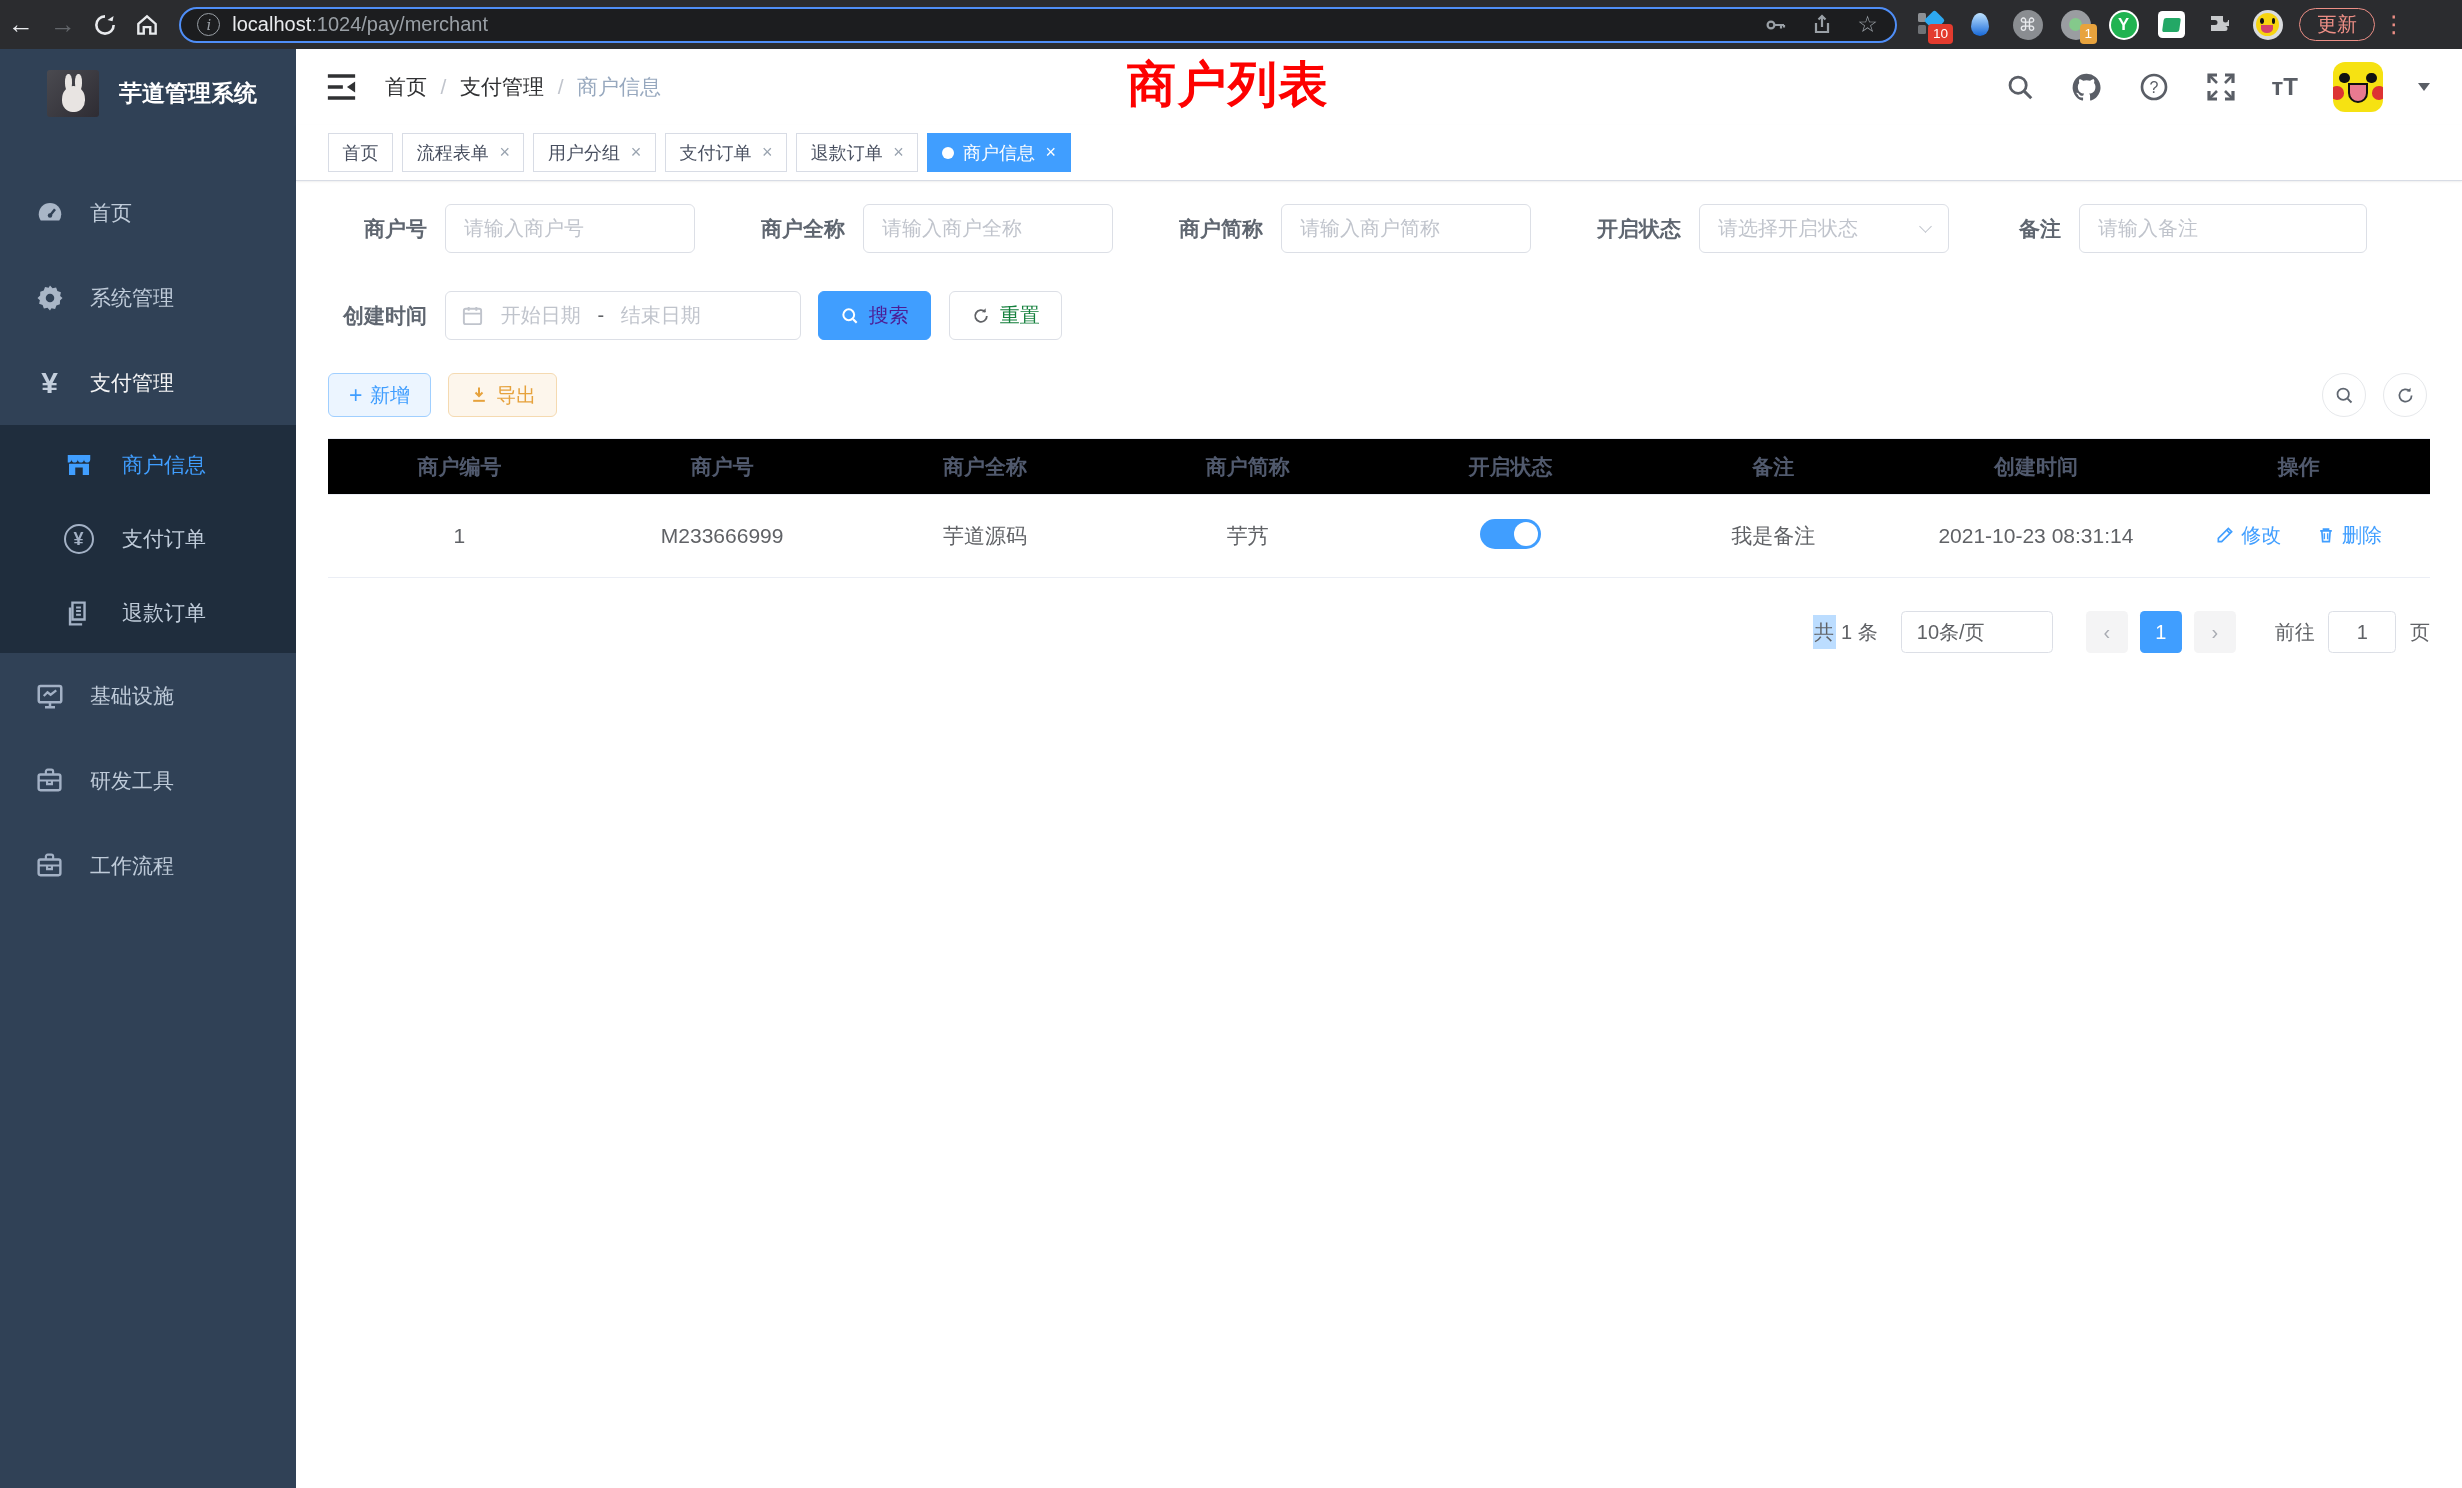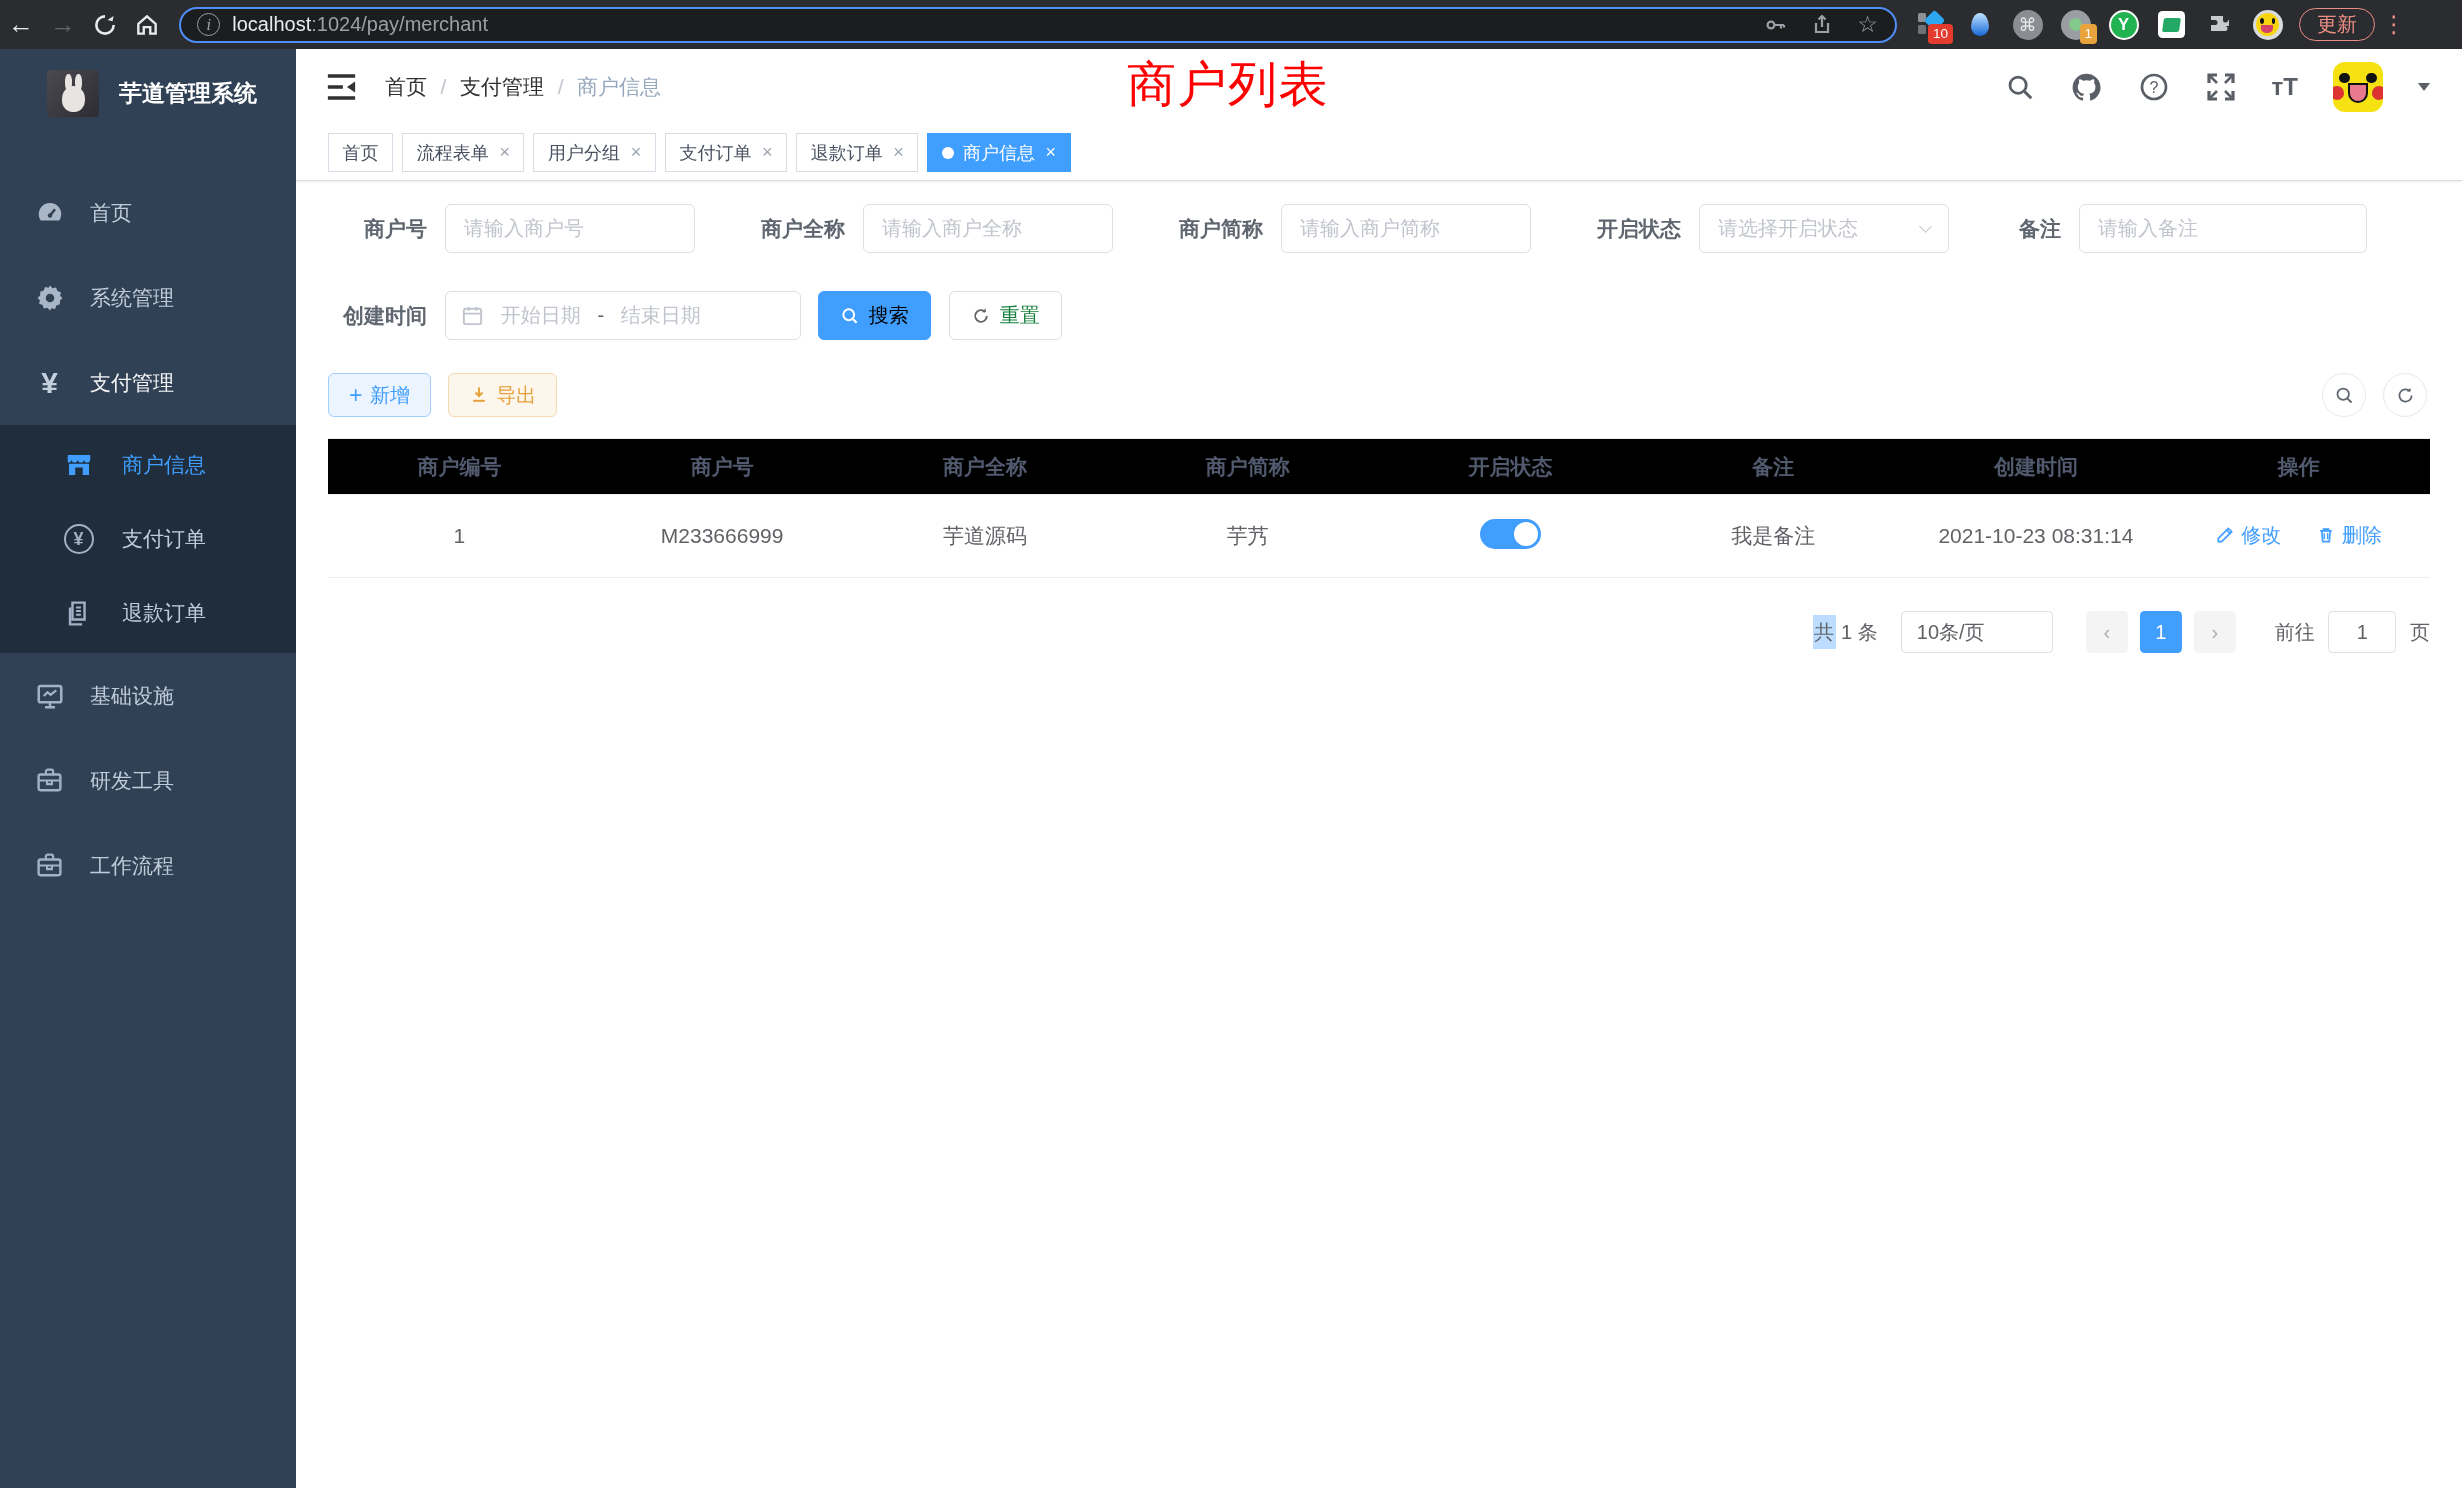--- a/index.html
+++ b/index.html
@@ -59,21 +59,21 @@
                 display:flex; align-items:center; justify-content:center; font-size:18px; font-weight:700; color:#a3b1c5; }
 
   
   .main { position:absolute; left:296px; top:49px; right:0; bottom:0; background:#fff; }
   .navbar { height:76px; display:flex; align-items:center; position:relative; }
   .hamburger { margin-left:29px; }
   .breadcrumb { display:flex; align-items:center; margin-left:27px; font-size:21px; color:#303133; gap:13.6px; }
   .breadcrumb .sep { color:#c0c4cc; }
   .breadcrumb .last { color:#97a8be; }
   .annotation { position:absolute; left:831px; top:3px; font-size:49px; color:#fd0100;
-                font-weight:400; letter-spacing:1.5px; }
+                font-weight:700; letter-spacing:1.5px; }
   .nav-icons { margin-left:auto; display:flex; align-items:center; gap:35px; padding-right:32px; color:#5a5e66; }
   .tt { font-size:24px; font-weight:700; color:#5a5e66; }
   .avatar { width:50px; height:50px; border-radius:12px; background:#f6e212; position:relative; overflow:hidden; }
   .avatar .eye { position:absolute; top:10.6px; width:10.6px; height:10.6px; background:#111; border-radius:50%; }
   .avatar .cheek { position:absolute; top:24px; width:13.6px; height:13.6px; background:#d33; border-radius:50%; }
   .avatar .mouth { position:absolute; left:15px; top:21px; width:20px; height:20px; background:#e87a90;
                    border:2.3px solid #111; border-radius:0 0 50% 50%; }
   .caret-down { width:0; height:0; border-left:6.8px solid transparent; border-right:6.8px solid transparent;
                 border-top:8.3px solid #5a5e66; }
 
@@ -96,21 +96,21 @@
   .inp { height:49px; border:1.5px solid #dcdfe6; border-radius:6px; display:flex; align-items:center;
          padding:17px 18px; font-size:20px; color:#c0c4cc; background:#fff; }
   .inp.w330 { width:250px; } .inp.w380 { width:288px; }
   .sel { justify-content:space-between;gap:36px; }
   .sel .sm-chev { width:9px; height:9px; border-right:1.5px solid #c0c4cc; border-bottom:1.5px solid #c0c4cc;
                   transform:rotate(45deg); margin-top:-4.5px; }
   .daterange { width:356px; height:49px; border:1.5px solid #dcdfe6; border-radius:6px;
                display:flex; align-items:center; padding:0 15px; font-size:20px; color:#c0c4cc; gap:16.7px; }
   .btn { height:49px; border-radius:6px; font-size:20px; display:inline-flex; align-items:center;
          justify-content:center; gap:9px; padding:0 21px; }
-  .btn-primary { background:#409eff; color:#000000; border:1.5px solid #409eff; margin-left:16.7px; }
+  .btn-primary { background:#409eff; color:#4c1d95; border:1.5px solid #409eff; margin-left:16.7px; }
   .btn-plain { background:#fff; color:#15803d; border:1.5px solid #dcdfe6; margin-left:18px; }
   .toolbar { display:flex; align-items:center; margin-top:33px; }
   .btn-add { height:44px; background:#ecf5ff; border:1.5px solid #a0cfff; color:#409eff; border-radius:6px;
              font-size:20px; display:inline-flex; align-items:center; gap:7.6px; padding:0 20px; }
   .btn-export { height:44px; background:#fdf6ec; border:1.5px solid #f5dab1; color:#e6a23c; border-radius:6px;
              font-size:20px; display:inline-flex; align-items:center; gap:7.6px; padding:0 20px; margin-left:16.7px; }
   .tool-right { margin-left:auto; display:flex; gap:16.7px; padding-right:3px; }
   .round-btn { width:44px; height:44px; border:1.5px solid #e6e8eb; border-radius:50%; background:#fff;
                display:flex; align-items:center; justify-content:center; color:#5f6670; }
 

